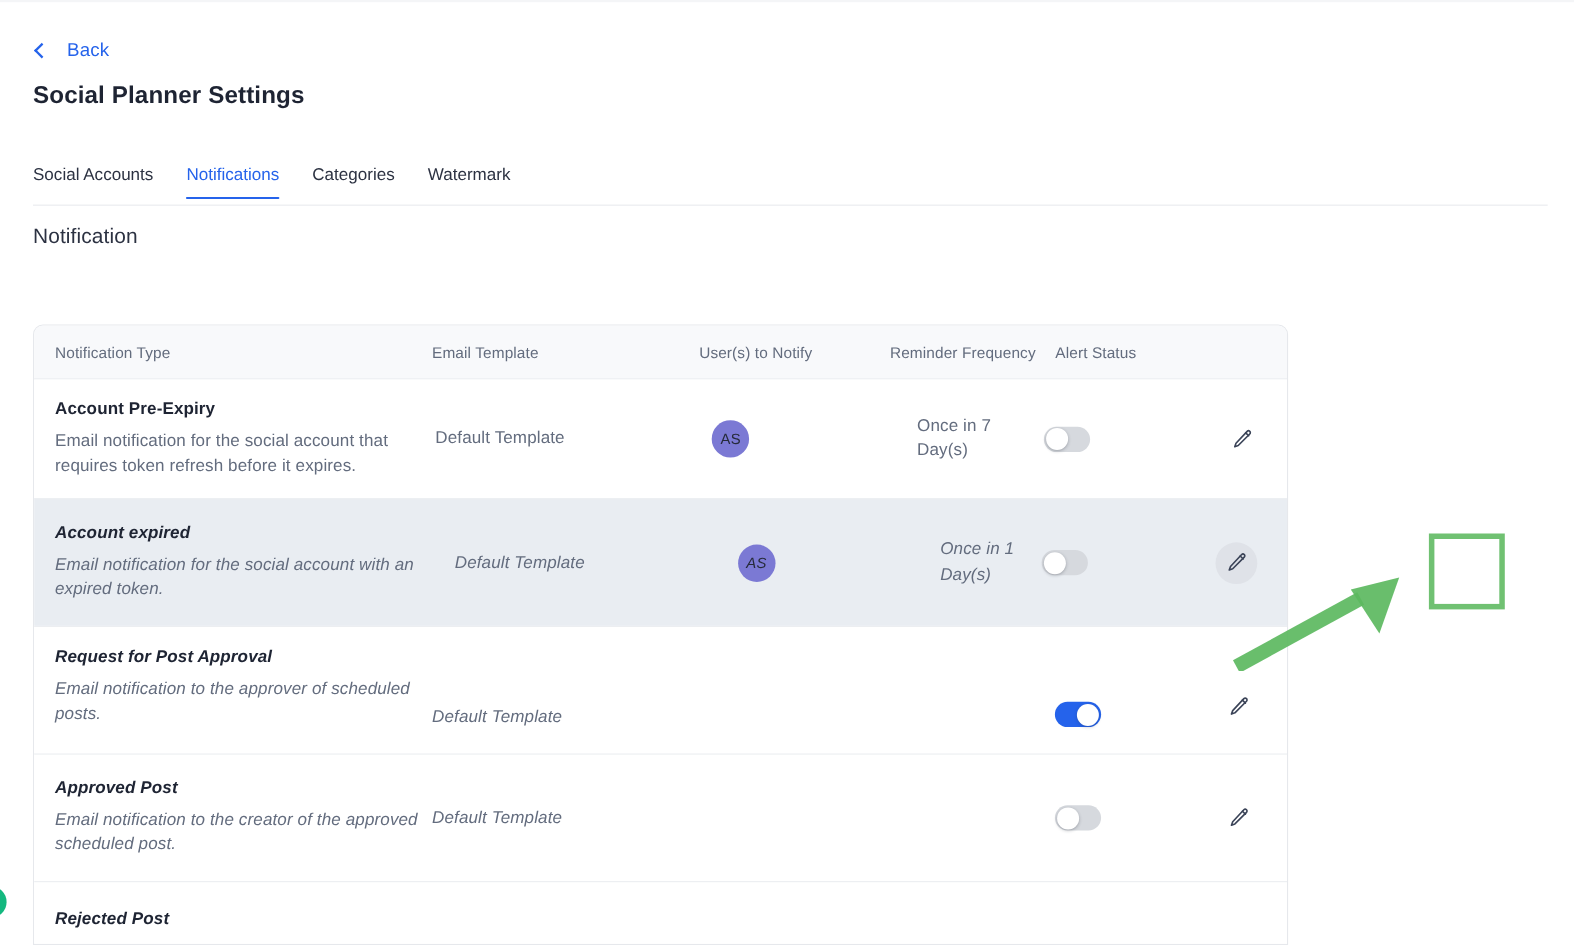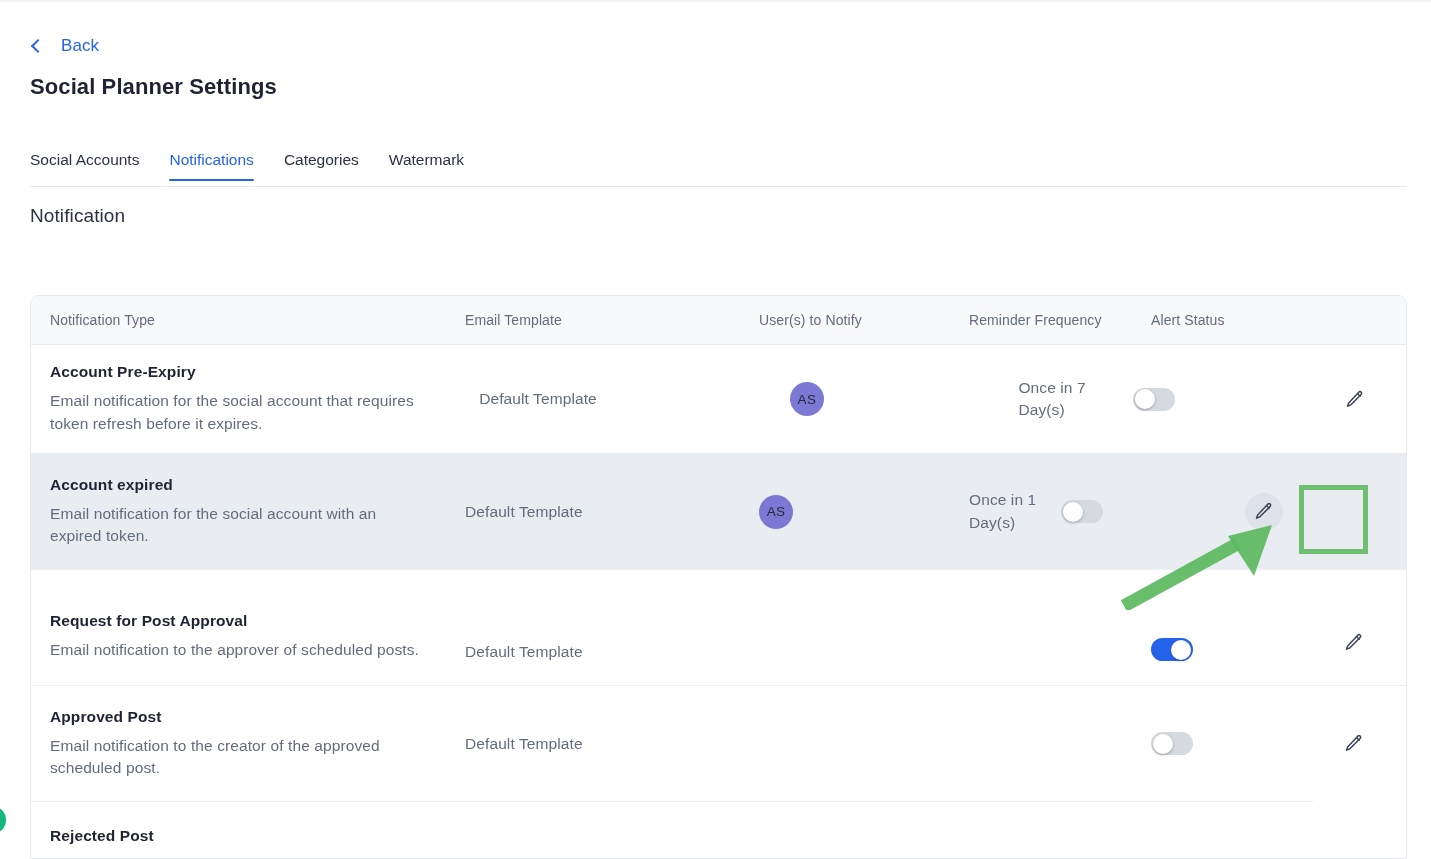--- a/index.html
+++ b/index.html
@@ -57,39 +57,39 @@
     position:absolute; left:30px; top:205px;
     font-size:19px; color:#2c3242; font-weight:400; letter-spacing:.1px;
   }
   .sec-sub {
     position:absolute; left:30px; top:236px;
     font-size:15.5px; color:#7b8494; letter-spacing:.1px;
   }
 
   
   .card {
-    position:absolute; left:30px; top:295px; width:1377px; height:564px;
+    position:absolute; left:30px; top:295px; width:1141px; height:564px;
     border:1px solid #e6e8ec; border-radius:9px 9px 0 0;
     background:#fff; overflow:hidden;
   }
   .thead {
     display:flex; align-items:center;
     height:49px; background:#f8f9fb; border-bottom:1px solid #e9ebef;
   }
   .th { font-size:14px; color:#636c7e; letter-spacing:.1px; }
 
   .c1 { width:434px; padding-left:19px; }
   .c2 { width:294px; }
   .c3 { width:210px; }
   .c4 { width:182px; }
   .c5 { width:150px; }
   .c6 { width:105px; }
 
   .row { display:flex; align-items:center; position:relative; background:#fff; }
-  .row + .row { border-top:1px solid #eceef1; }
+  .row + .row { border-top:1px solid #eceef1;font-style:italic; }
   .row.highlight { background:#e9edf2; }
   .row.short-divider { border-top:none; }
   .short-sep {
     position:absolute; left:0; top:0; width:1282px; height:1px; background:#eceef1;
   }
 
   .r-title { font-size:15.5px; font-weight:700; color:#1e2433; margin-bottom:9px; letter-spacing:.1px; }
   .r-desc { font-size:15.5px; color:#636c7e; line-height:1.45; letter-spacing:.1px; }
   .cell-text { font-size:15.5px; color:#636c7e; letter-spacing:.1px; }
   .freq { font-size:15.5px; color:#636c7e; line-height:1.45; letter-spacing:.1px; }

